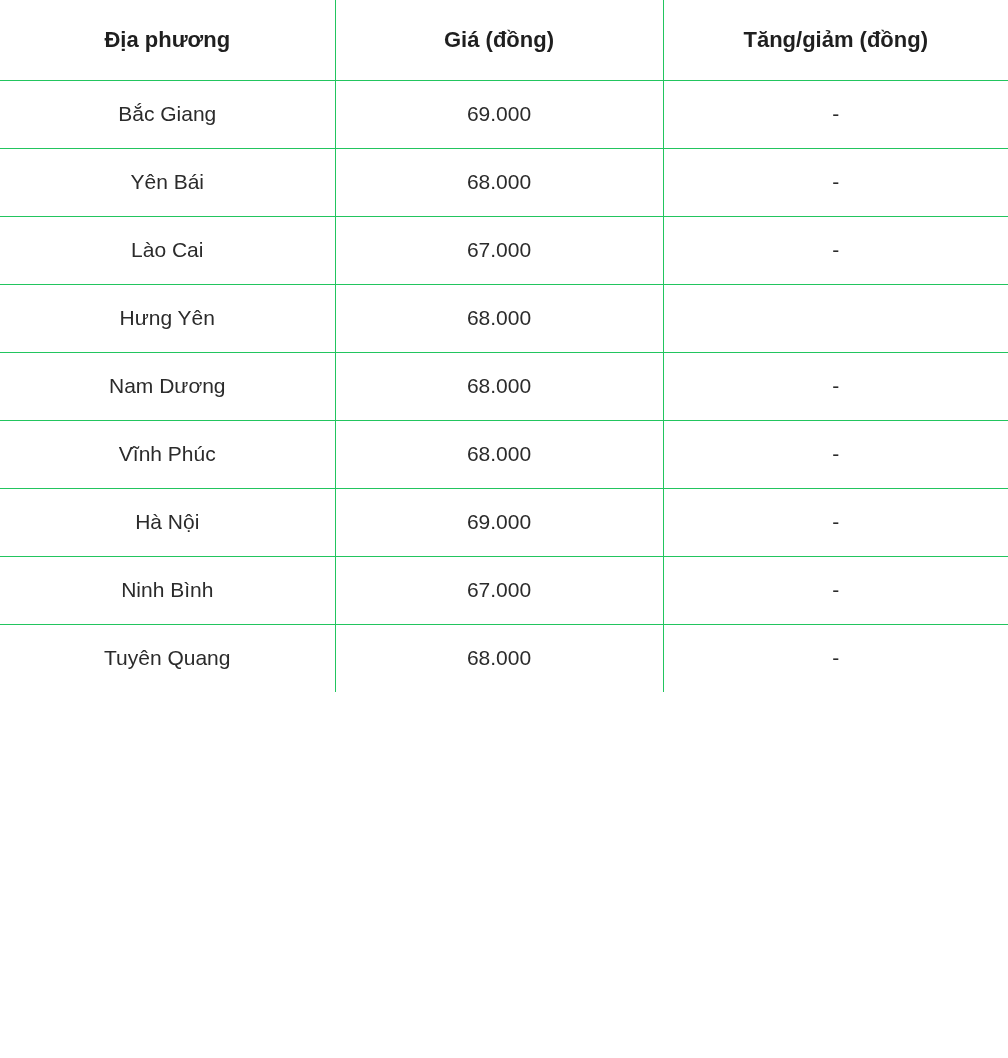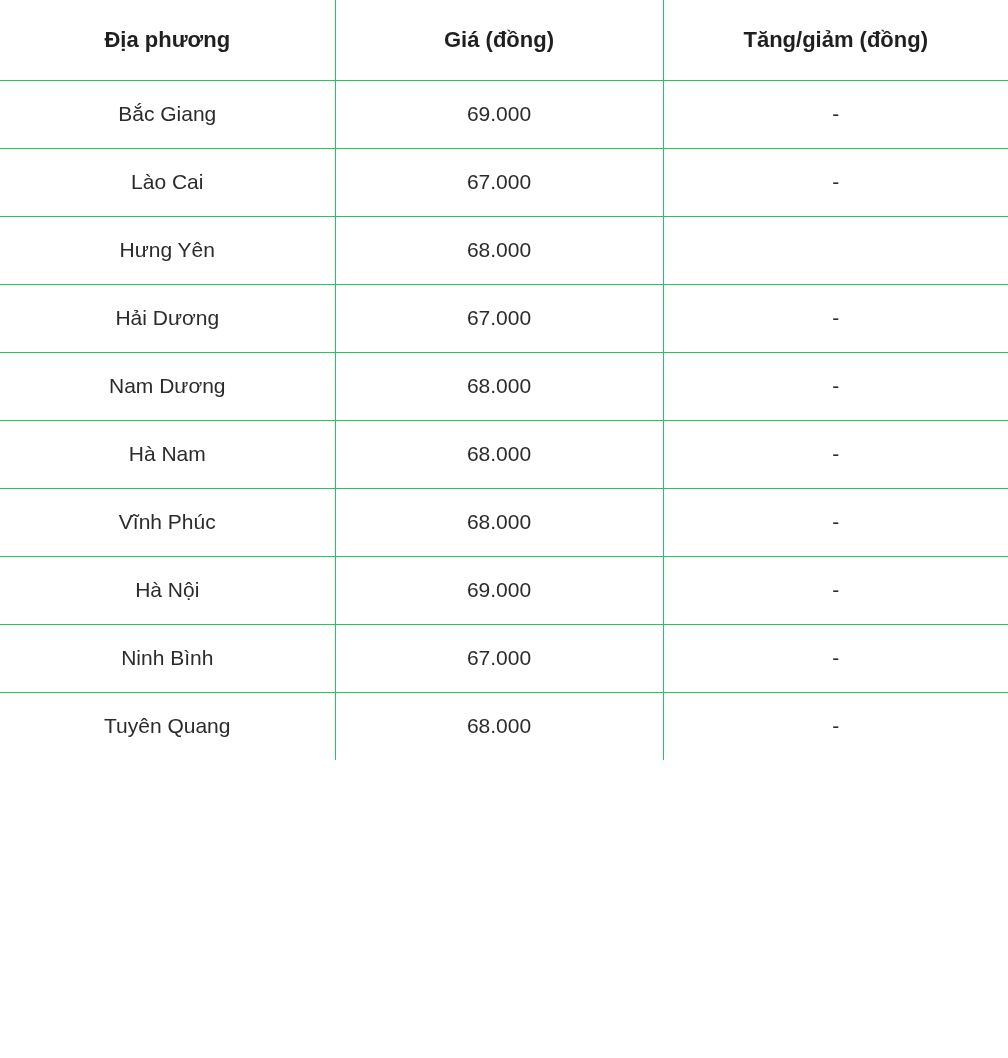--- a/index.html
+++ b/index.html
@@ -76,41 +76,36 @@
       <th>Tăng/giảm (đồng)</th>
     </tr>
   </thead>
   <tbody id="table-body">
   <tr>
         <td>Bắc Giang</td>
         <td>69.000</td>
         <td class="change-cell">-</td>
       </tr>
       <tr>
+        <td>Yên Bái</td>
+        <td>68.000</td>
+        <td class="change-cell">-</td>
+      </tr>
+      <tr>
         <td>Lào Cai</td>
         <td>67.000</td>
         <td class="change-cell">-</td>
       </tr>
       <tr>
         <td>Hưng Yên</td>
         <td>68.000</td>
         <td class="change-cell"></td>
       </tr>
       <tr>
-        <td>Hải Dương</td>
-        <td>67.000</td>
-        <td class="change-cell">-</td>
-      </tr>
-      <tr>
         <td>Nam Dương</td>
-        <td>68.000</td>
-        <td class="change-cell">-</td>
-      </tr>
-      <tr>
-        <td>Hà Nam</td>
         <td>68.000</td>
         <td class="change-cell">-</td>
       </tr>
       <tr>
         <td>Vĩnh Phúc</td>
         <td>68.000</td>
         <td class="change-cell">-</td>
       </tr>
       <tr>
         <td>Hà Nội</td>

